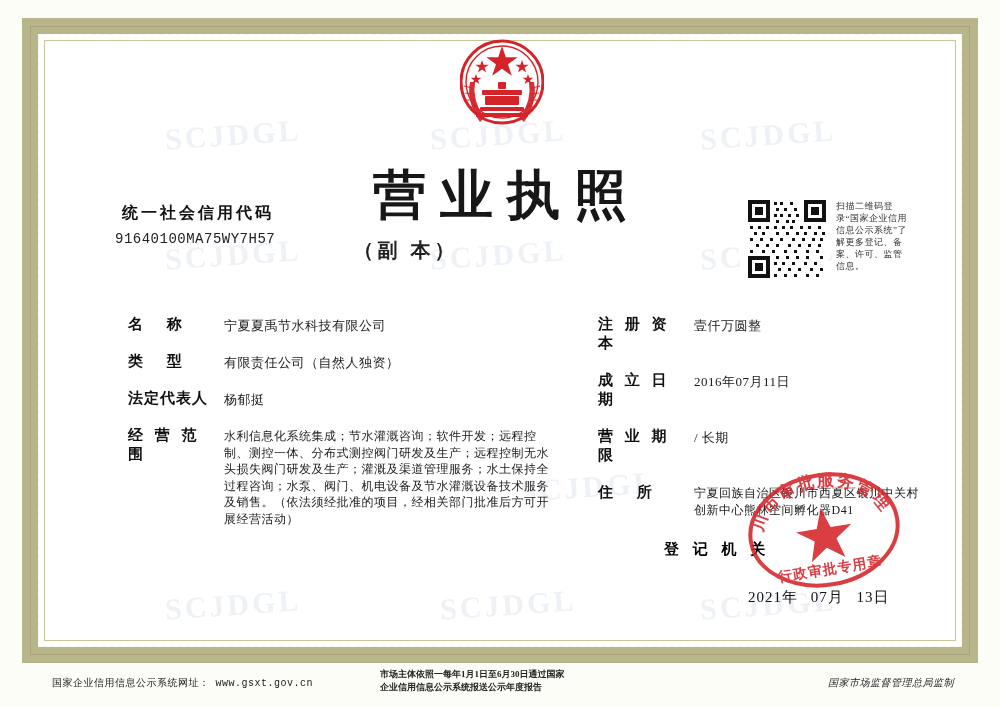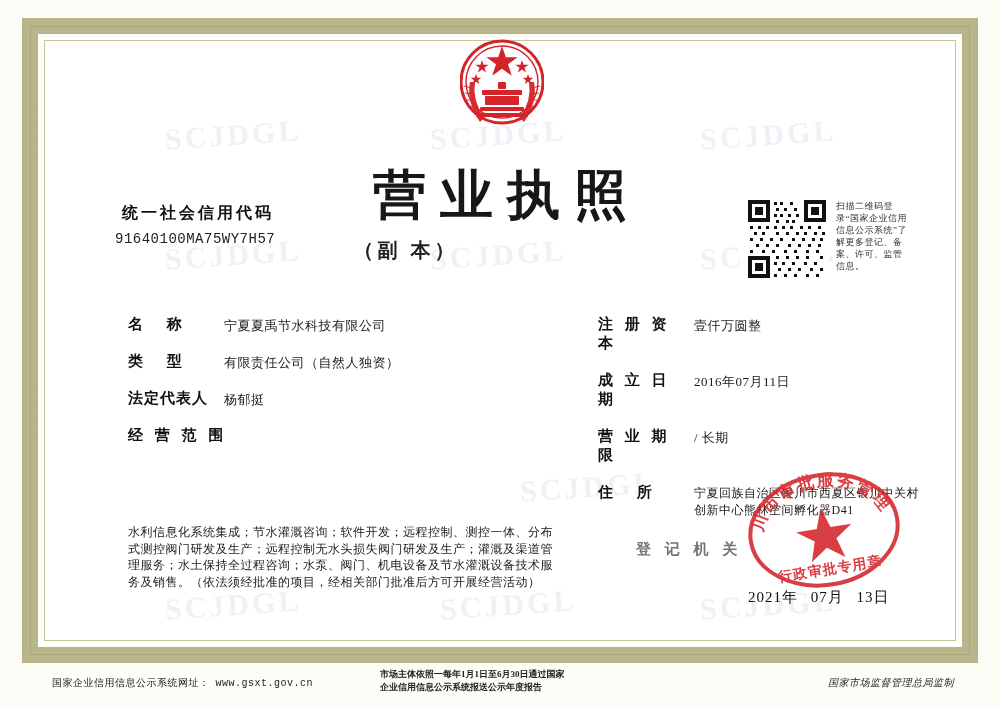--- a/index.html
+++ b/index.html
@@ -168,31 +168,31 @@
     font-size: 13px;
     color: #1a1a1a;
     line-height: 17px;
     letter-spacing: 0.5px;
     padding-top: 2px;
   }
   .row .val.small {
     font-size: 12px;
     line-height: 16.5px;
   }
-  .row.scope { margin-bottom: 16px; flex-direction: column; }
+  .row.scope { margin-bottom: 16px; }
 
   
   .registrar {
     position: absolute;
-    left: 636px; top: 540px;
+    left: 664px; top: 540px;
     font-family: "Liberation Serif", serif;
     font-size: 15px;
     font-weight: bold;
     letter-spacing: 5px;
-    color: #737373;
+    color: #000000;
   }
   .issue-date {
     position: absolute;
     left: 744px; top: 588px;
     font-family: "Liberation Serif", serif;
     font-size: 15px;
     color: #111;
     letter-spacing: 1px;
   }
   .issue-date span { margin: 16px 4px; }

